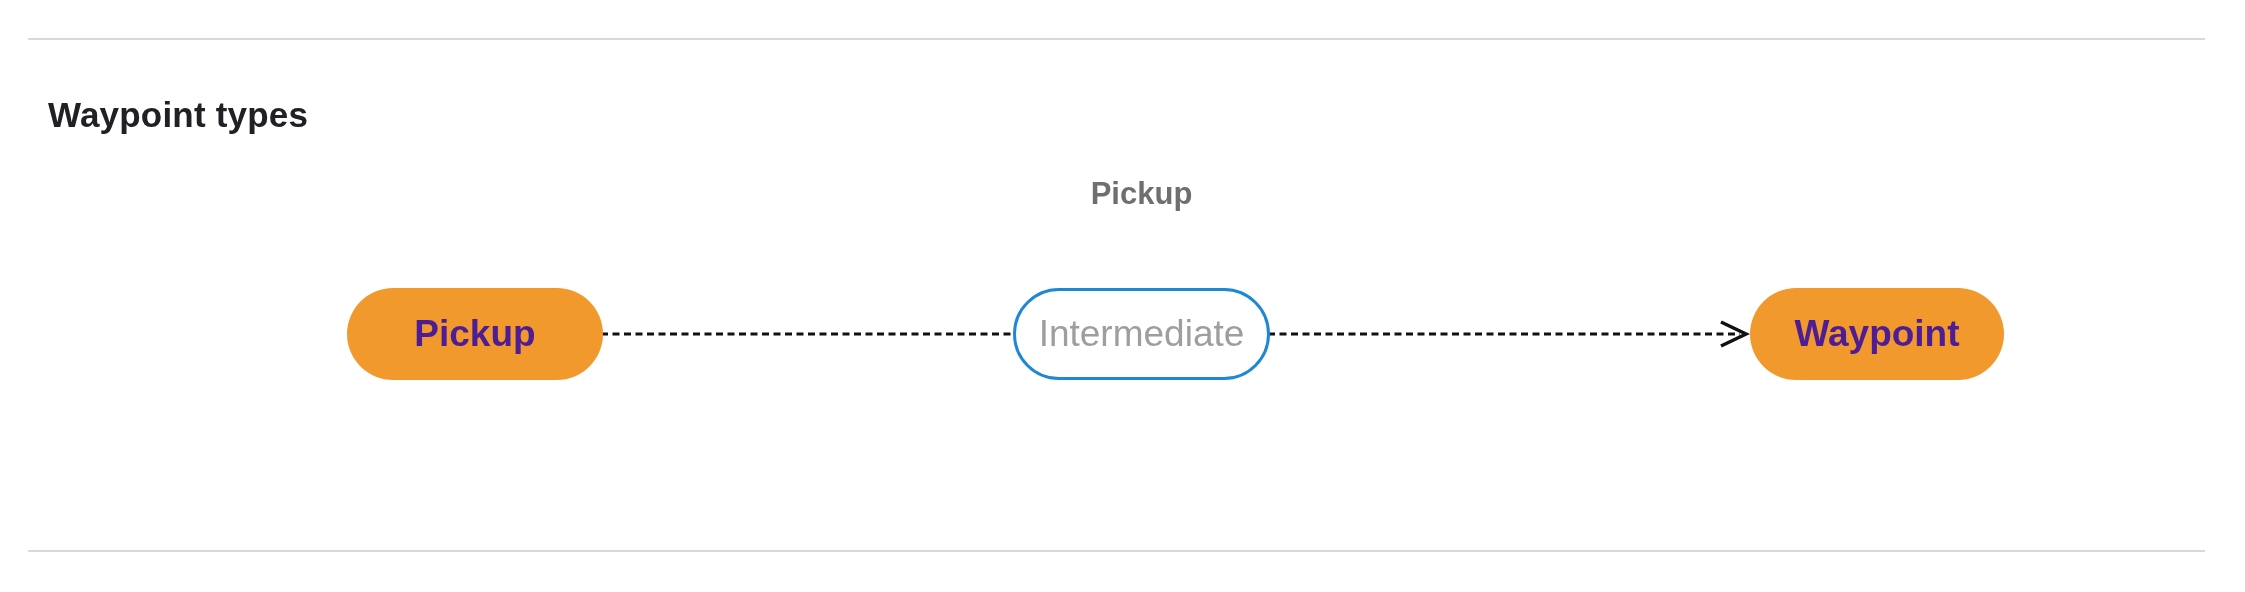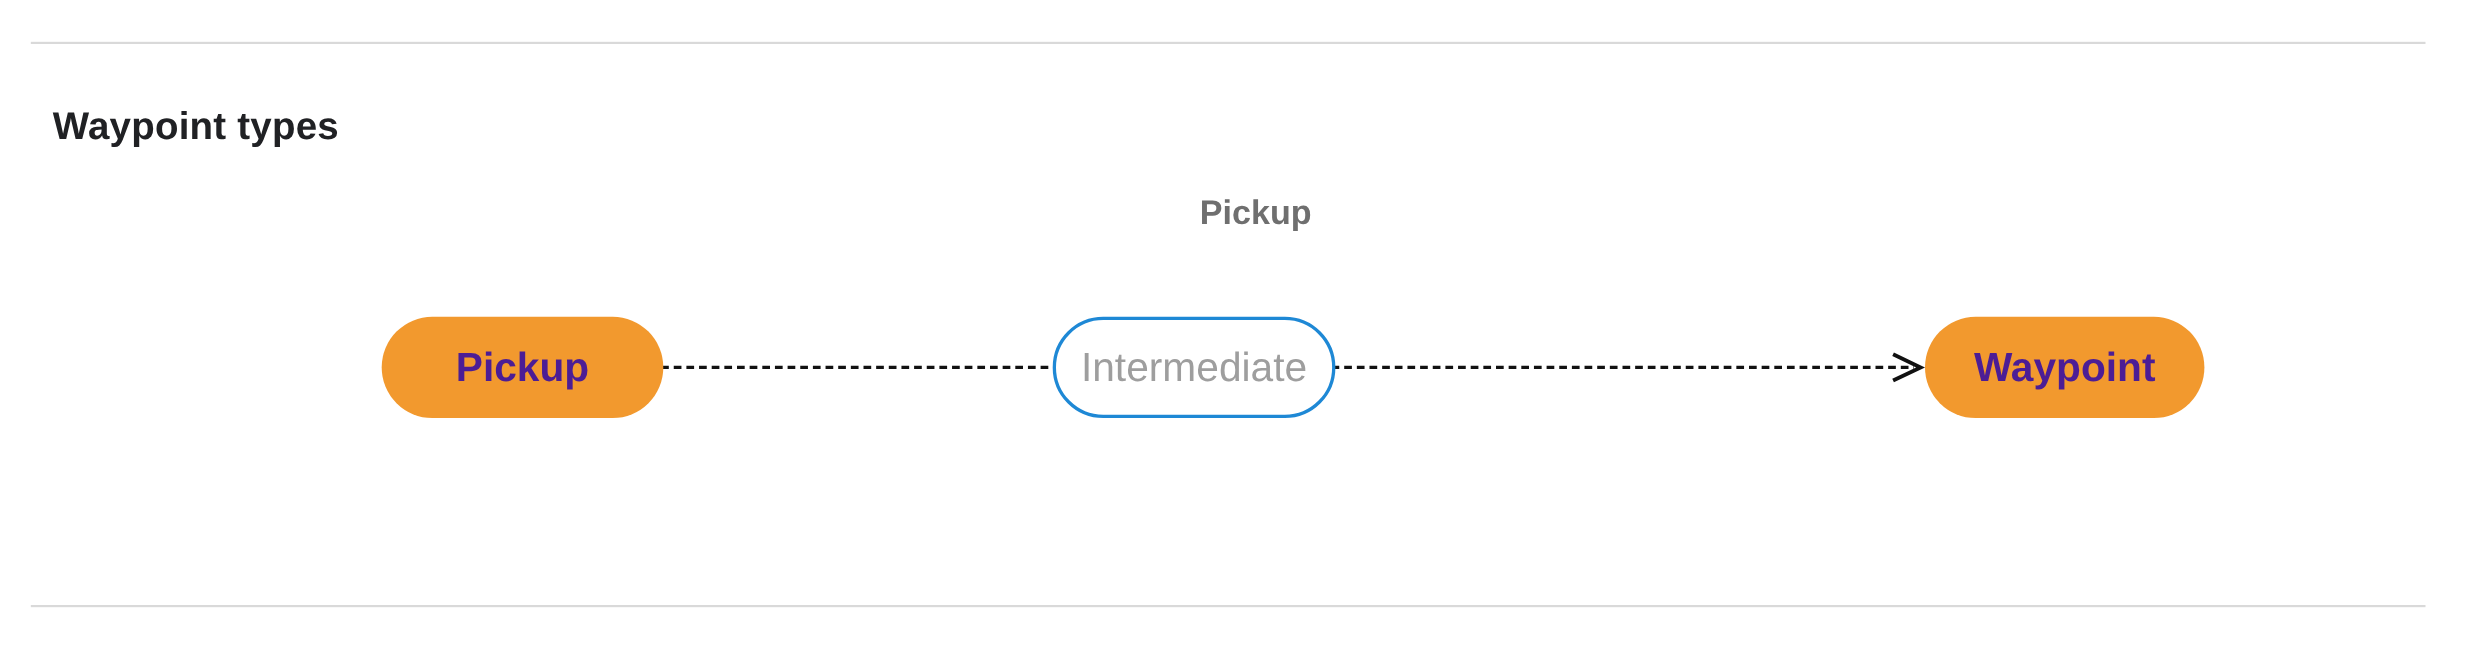--- a/index.html
+++ b/index.html
@@ -72,21 +72,21 @@
     color: #4c1d95;
     font-weight: 700;
   }
   .pill.intermediate {
     background: #ffffff;
     border: 3px solid #1e88d5;
     color: #9e9e9e;
     font-weight: 500;
   }
   .pill.pickup   { left: 347px;  width: 256px; }
-  .pill.middle   { left: 957px; width: 257px; }
+  .pill.middle   { left: 1013px; width: 257px; }
   .pill.dropoff  { left: 1750px; width: 254px; }
 </style>
 </head>
 <body>
 
 <div class="divider top"></div>
 
 <h2 class="page-title">Waypoint types</h2>
 
 <div class="journey-label">Pickup</div>

